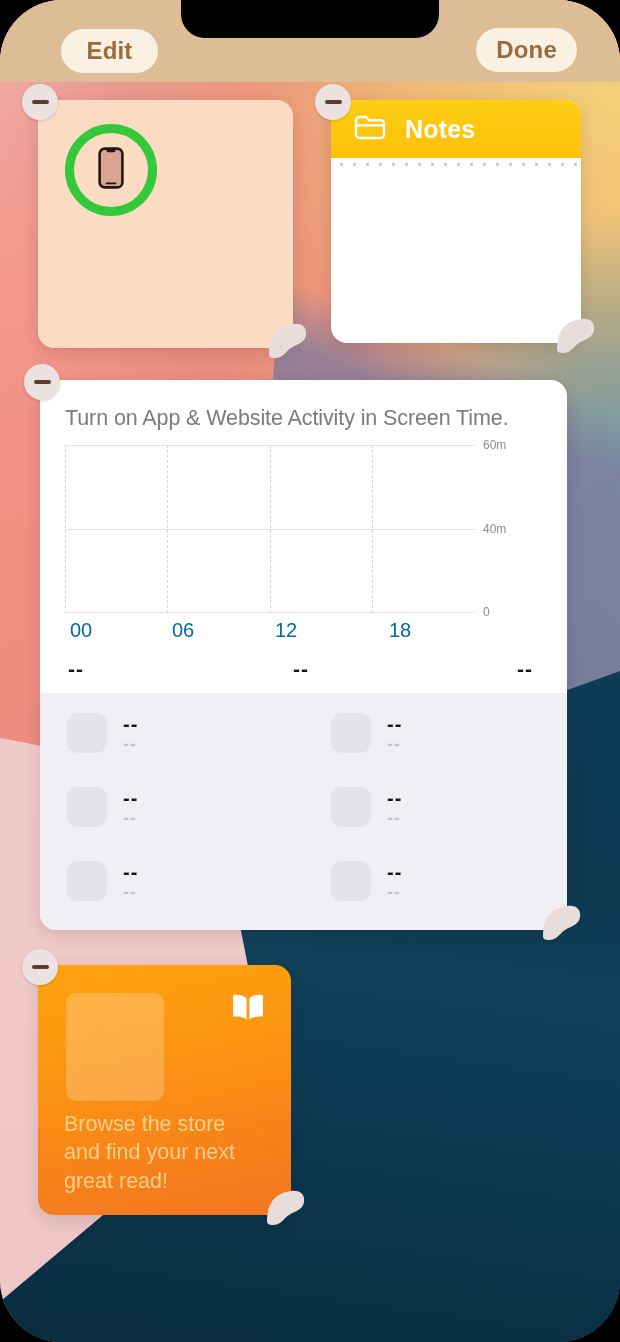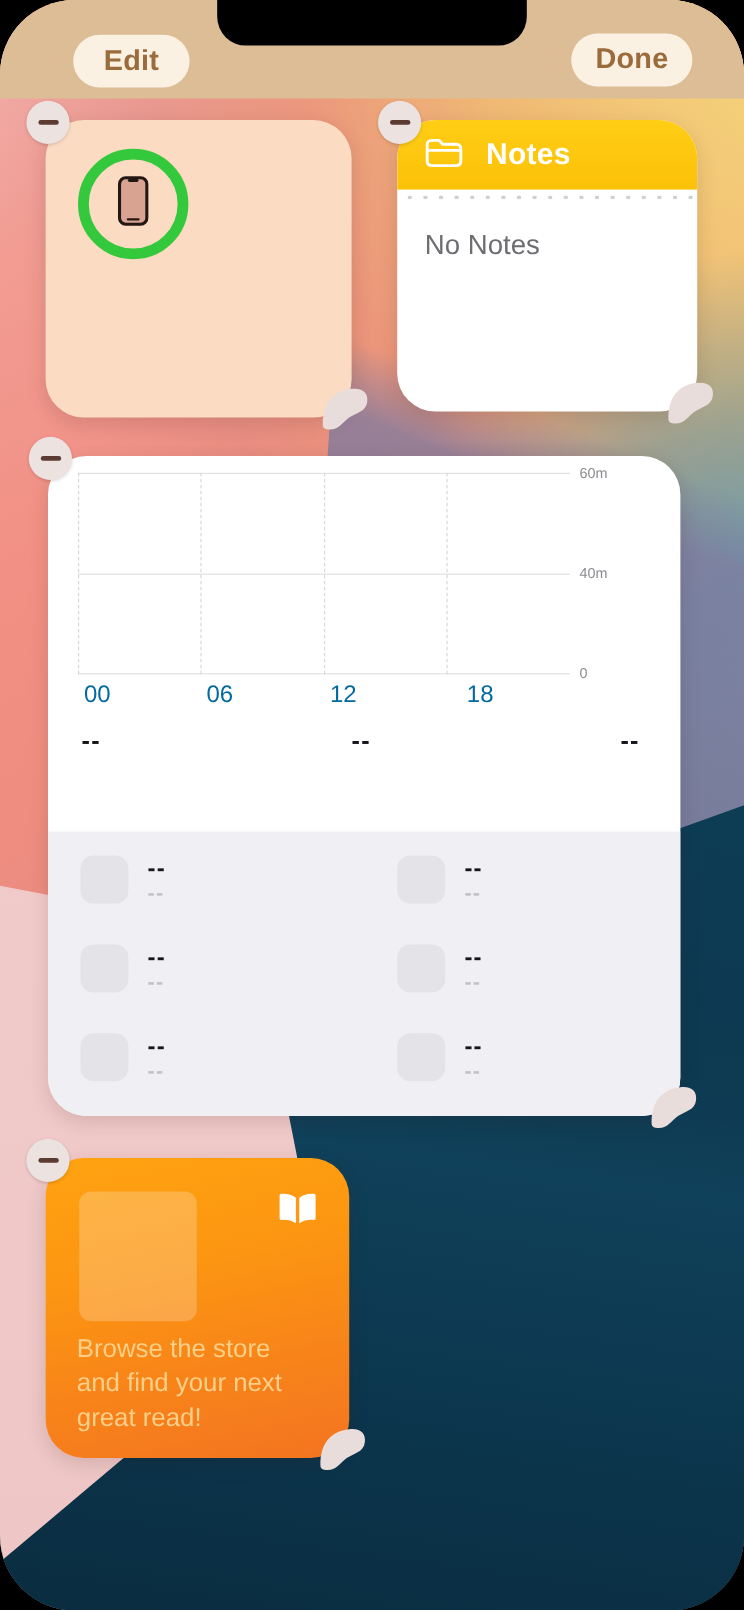--- a/index.html
+++ b/index.html
@@ -151,21 +151,21 @@
     cursor: pointer;
   }
   #btn-edit { left: 61px; top: 29px; min-width: 97px; }
   #btn-done { right: 43px; top: 28px; min-width: 98px; }
 
   
   .widget-wrap { position: absolute; z-index: 5; }
 
   .widget {
     position: relative;
-    border-radius: 32px;
+    border-radius: 16px;
     overflow: hidden;
     box-shadow: 0 5px 16px rgba(60,30,30,0.14);
   }
 
   
   .bean {
     position: absolute;
     width: 46px;
     height: 46px;
     right: -16px;
@@ -461,35 +461,35 @@
       <div id="notes-header">
         <span>
           <svg width="32" height="26" viewBox="0 0 32 26">
             <path d="M2 6.5 A3.5 3.5 0 0 1 5.5 3 H12 l3 3.2 h11.5 A3.5 3.5 0 0 1 30 9.7 V20.5 A3.5 3.5 0 0 1 26.5 24 H5.5 A3.5 3.5 0 0 1 2 20.5 Z" fill="none" stroke="#ffffff" stroke-width="2.4" stroke-linejoin="round"></path>
             <path d="M2.6 11.3 H29.4" stroke="#ffffff" stroke-width="2.2"></path>
           </svg>
         </span>
         <span id="notes-title">Notes</span>
       </div>
       <div id="notes-perf"></div>
-      <div id="notes-empty">No Notes</div>
     </div>
     <button class="minus-btn">
       <span class="bar"></span>
     </button>
     <span class="bean">
       <svg width="46" height="46" viewBox="0 0 46 46">
         <path d="M6 40 C6 22 14 12 30 10 C40 9 44 14 43 21 C42 29 34 30 28 34 C22 38 20 44 12 44 C8 44 6 43 6 40 Z" fill="#e9dddb"></path>
       </svg>
     </span>
   </div>
 
   <div class="widget-wrap" id="w-screentime-wrap">
     <div class="widget" id="w-screentime">
 
+      <div id="st-title">Turn on App &amp; Website Activity in Screen Time.</div>
 
       <div id="st-chart">
         <div id="st-plot">
           <div class="hgrid" style="top:0px;"></div>
           <div class="hgrid" style="top:84px;"></div>
           <div class="hgrid" style="top:167px;"></div>
 
           <div class="vgrid" style="left:0px;"></div>
           <div class="vgrid" style="left:102px;"></div>
           <div class="vgrid" style="left:205px;"></div>

